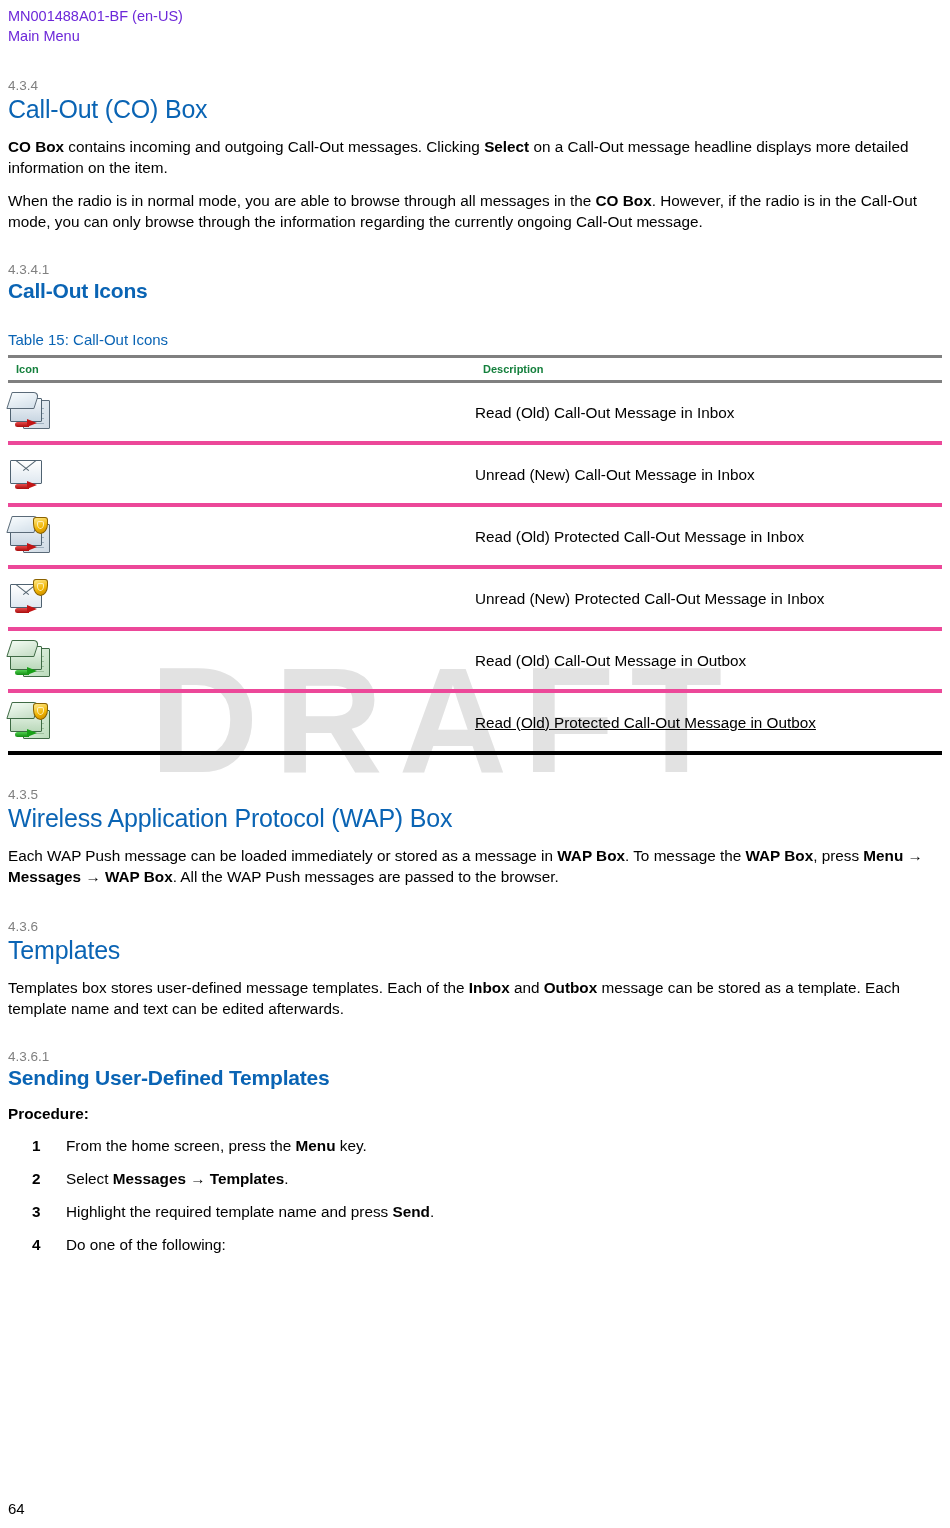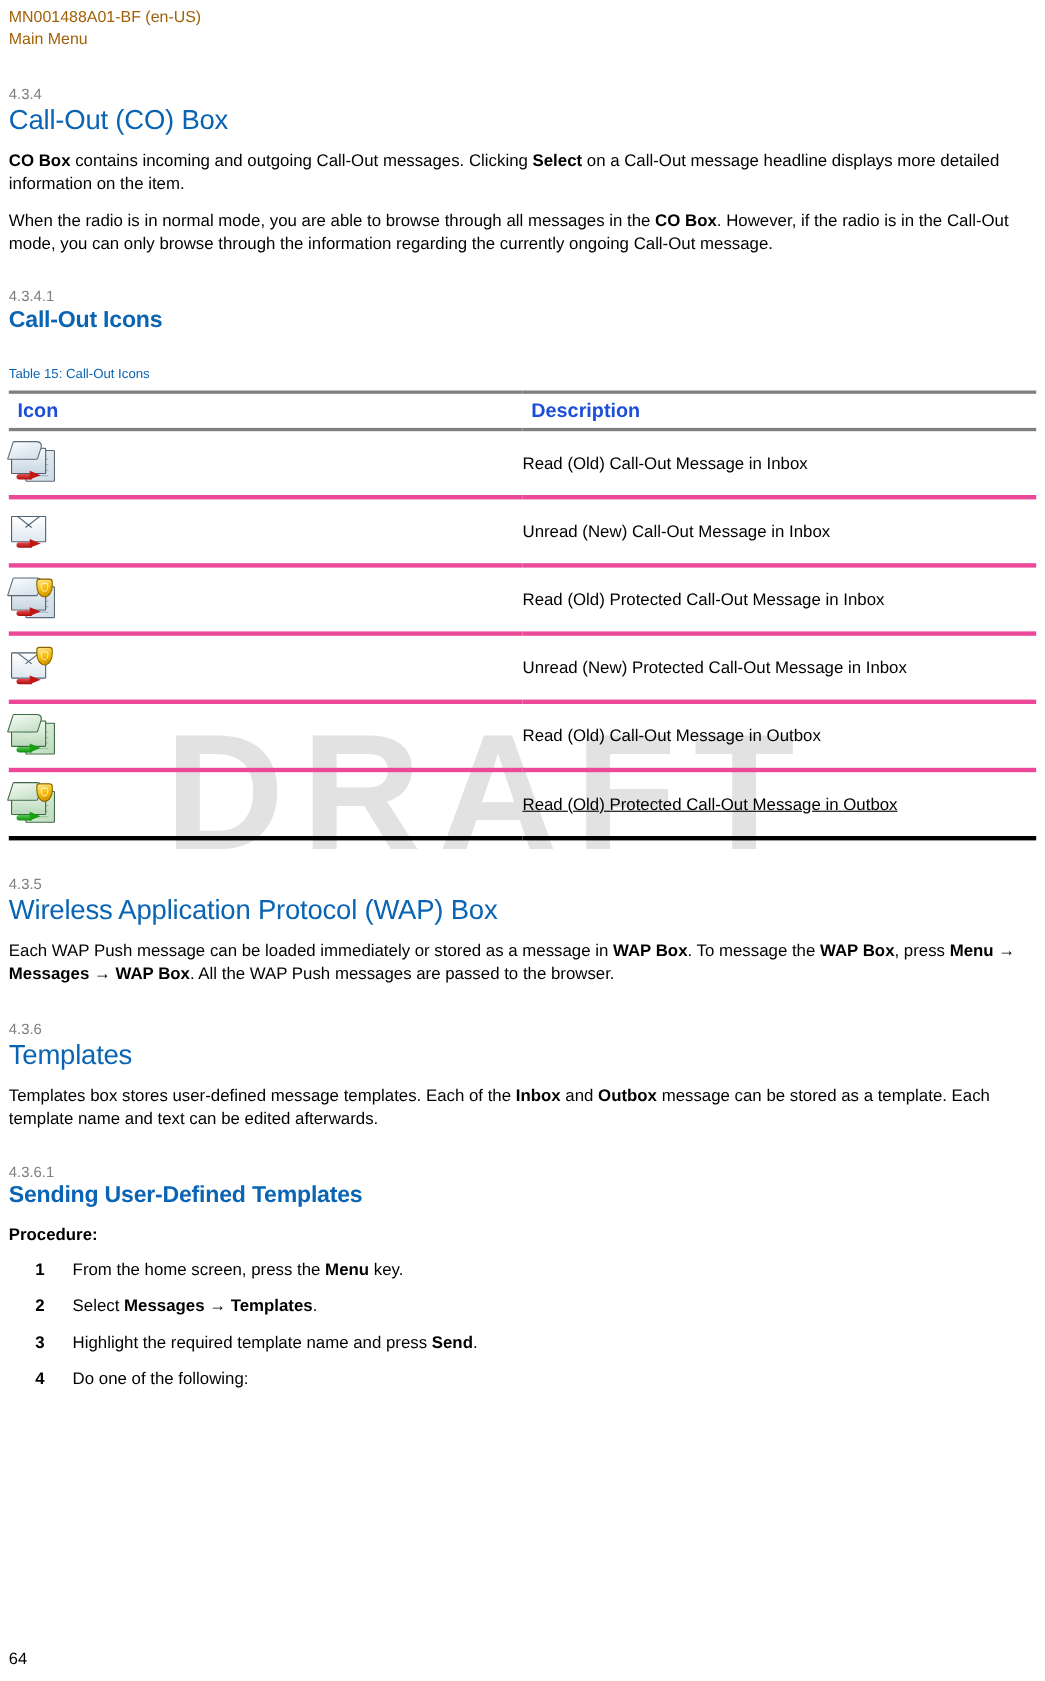--- a/index.html
+++ b/index.html
@@ -22,21 +22,21 @@
     height: 1528px;
     box-sizing: border-box;
     padding: 0 8px;
   }
 
   
   .runhead {
     padding-top: 6px;
     font-size: 14.5px;
     line-height: 20px;
-    color: #a16207;
+    color: #6d28d9;
   }
   .runhead div { white-space: nowrap; }
 
   
   .sec-num {
     color: #808080;
     font-size: 13.5px;
     line-height: 16px;
     font-weight: normal;
   }
@@ -64,35 +64,35 @@
     font-size: 15.3px;
     line-height: 21px;
     margin: 12px 0 0 0;
     text-align: left;
   }
   b { font-weight: bold; }
 
   
   .tbl-caption {
     color: #0a64b4;
-    font-size: 12px;
+    font-size: 15px;
     line-height: 20px;
     margin-top: 26px;
     margin-bottom: 5px;
   }
   table.icons {
     width: 100%;
     border-collapse: collapse;
     table-layout: fixed;
     position: relative;
     z-index: 2;
   }
   table.icons thead th {
-    color: #1d4ed8;
-    font-size: 18px;
+    color: #15803d;
+    font-size: 11px;
     font-weight: bold;
     text-align: left;
     padding: 5px 0 5px 8px;
     border-top: 3px solid #808080;
     border-bottom: 3px solid #808080;
     margin-top: 15px;
   }
   table.icons tbody td {
     border-bottom: 4px solid #ec4899;
     padding: 0;

